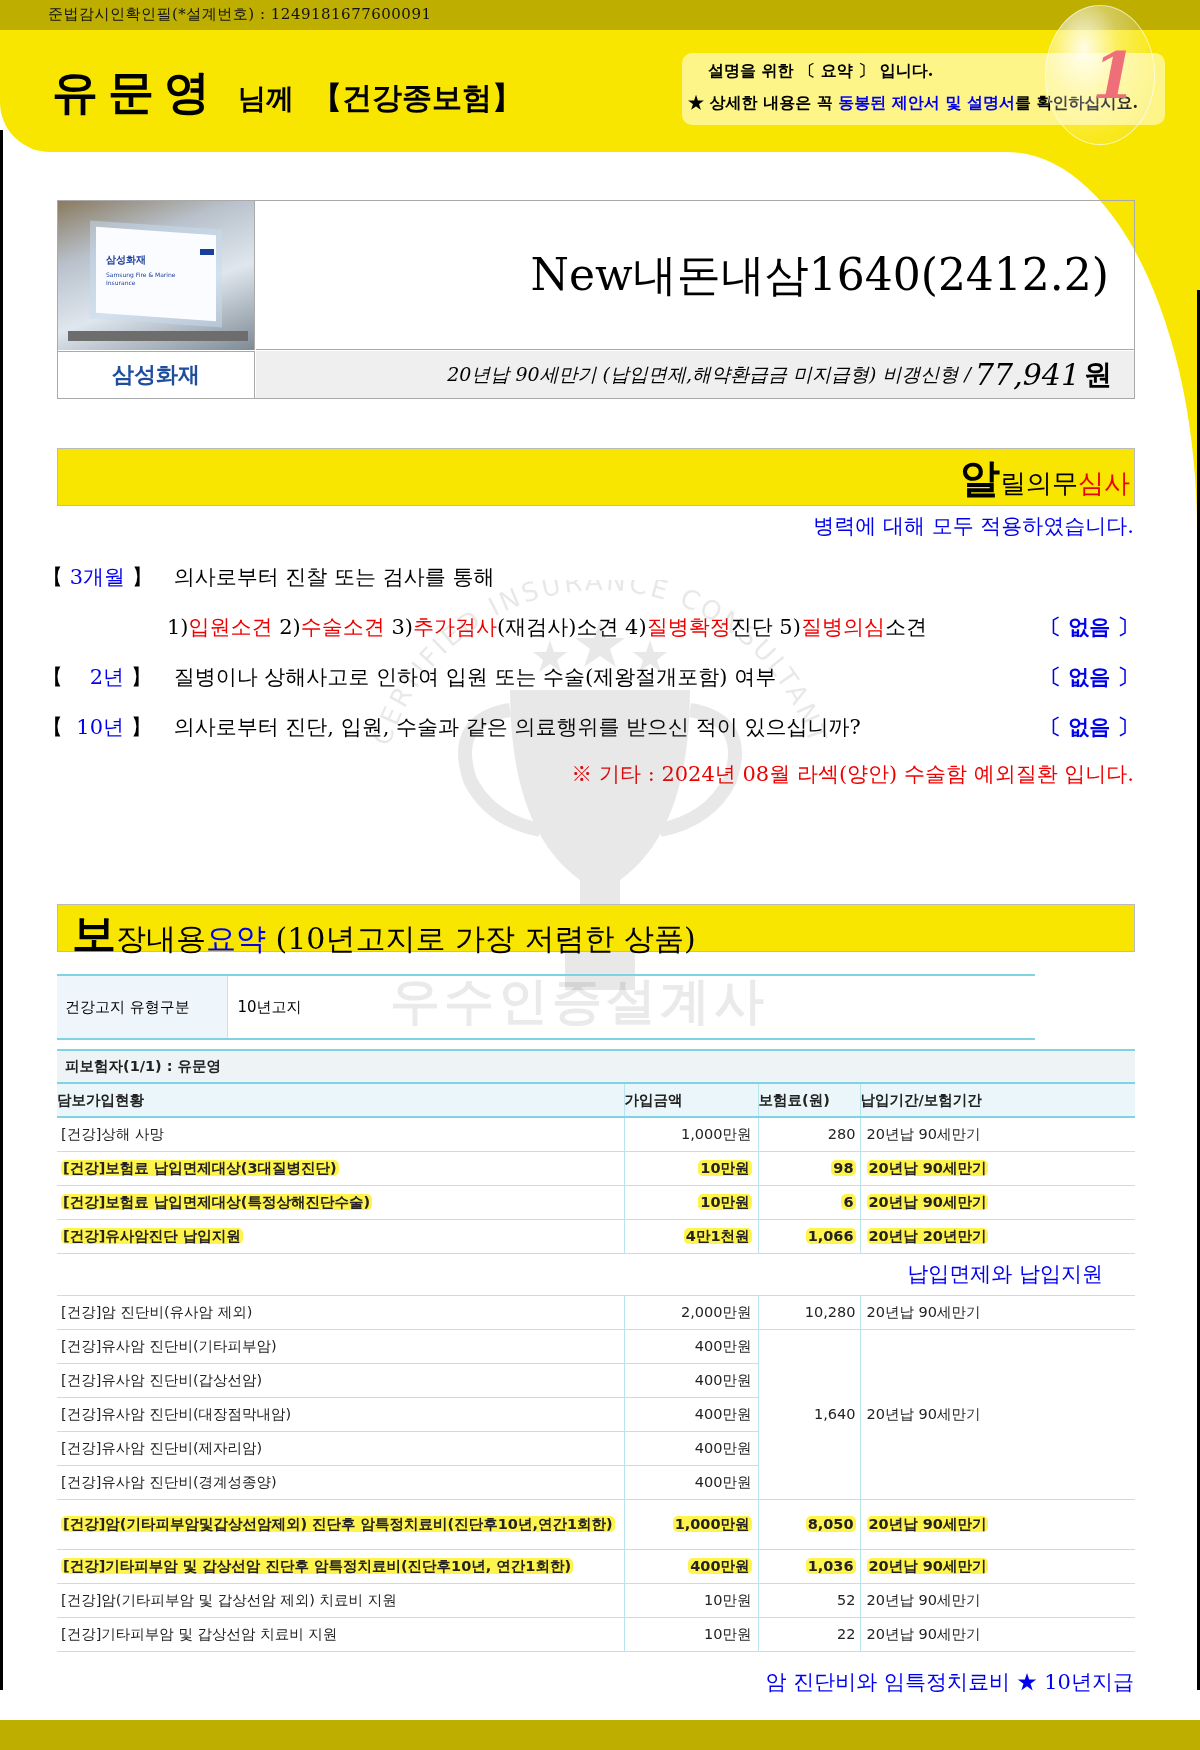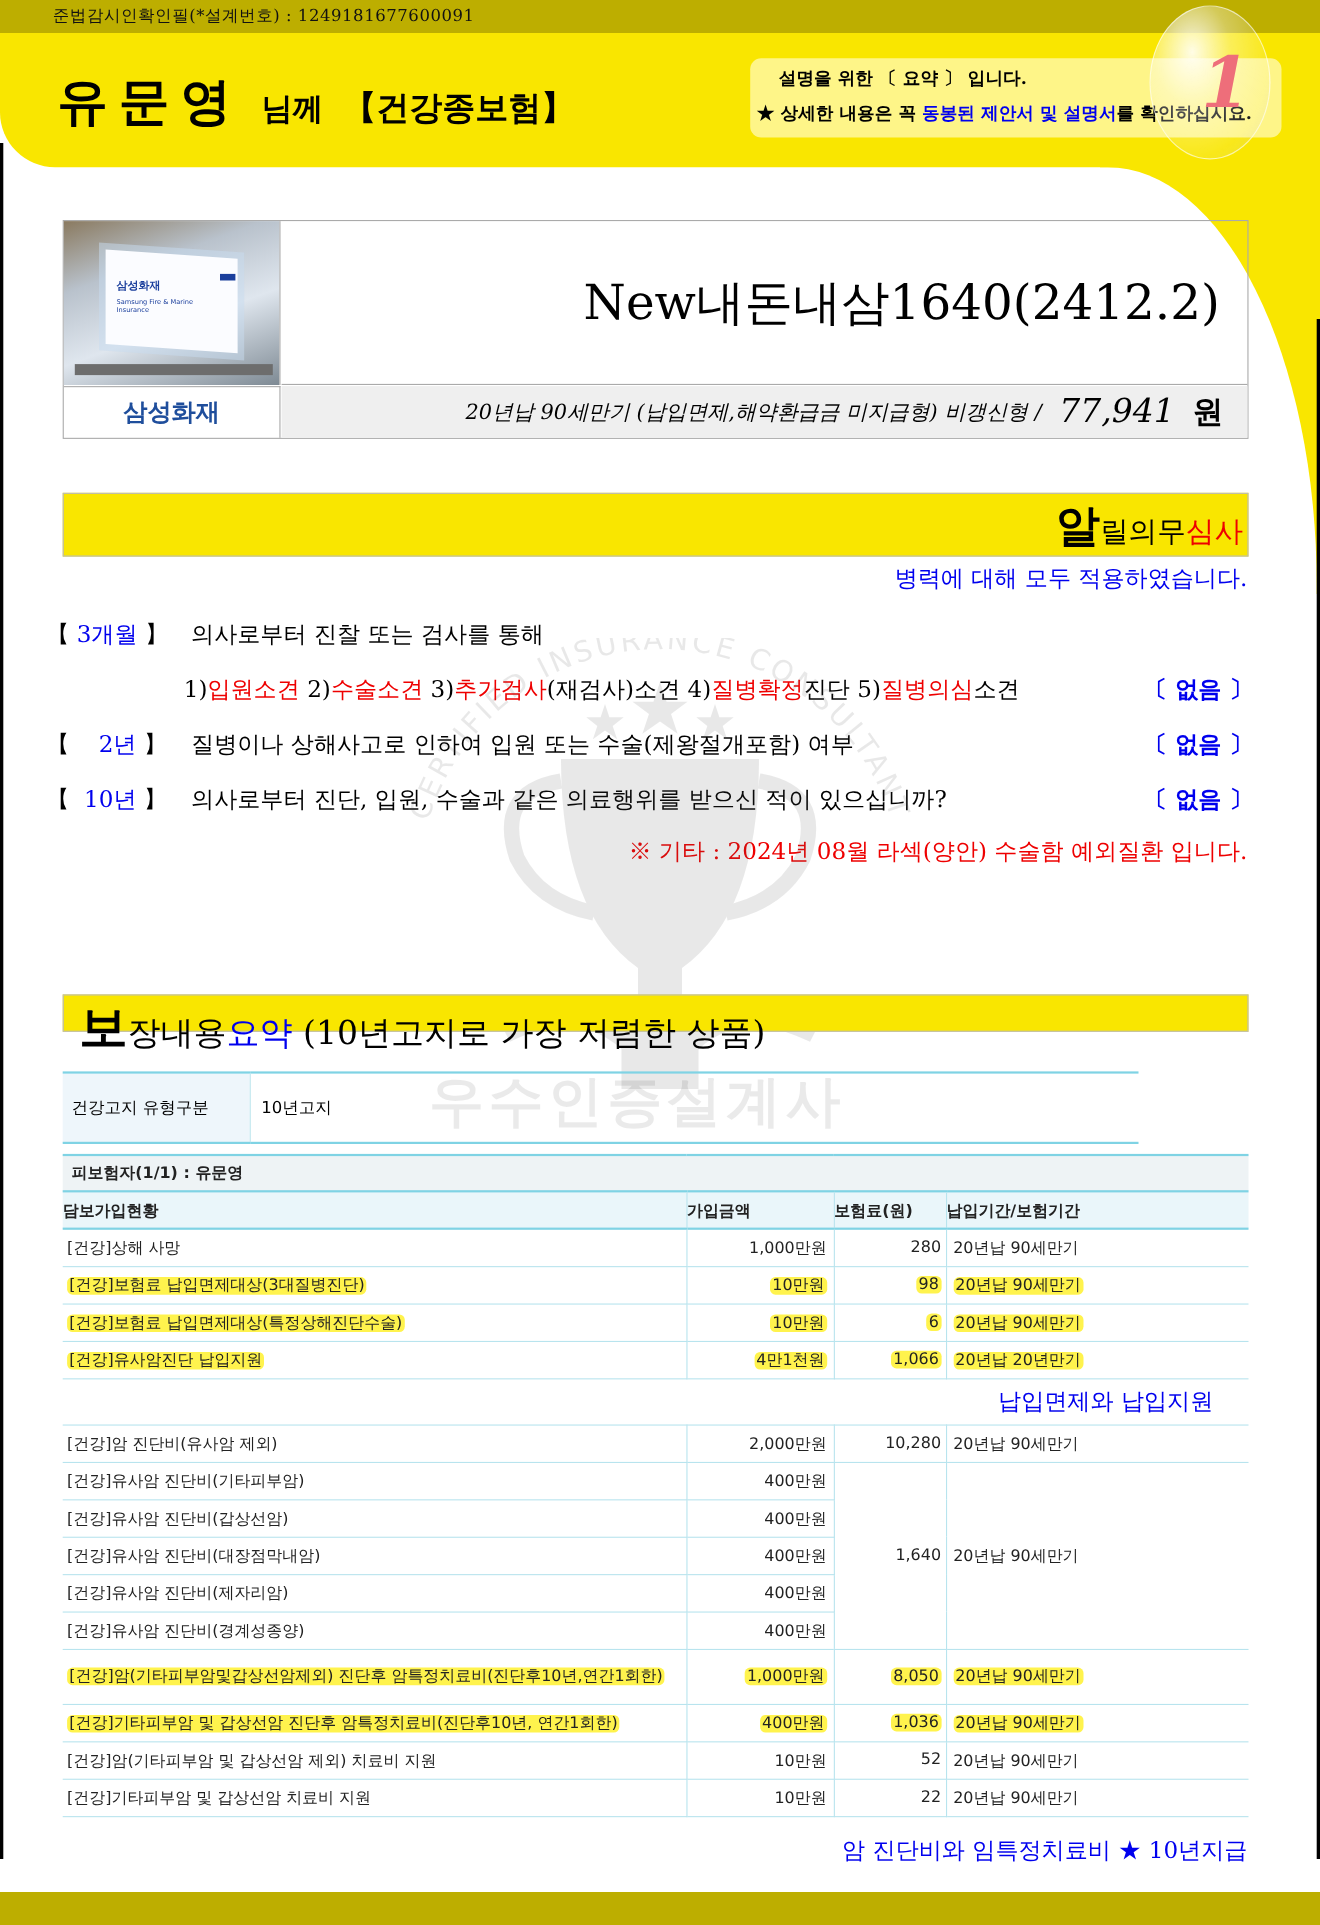--- a/index.html
+++ b/index.html
@@ -34,38 +34,38 @@
   .product-box { position: absolute; left: 57px; top: 200px; width: 1078px; height: 199px; border: 1px solid #aaa; }
   .product-image { position: absolute; left: 0; top: 0; width: 197px; height: 149px; background: linear-gradient(160deg, #8a7a60 0%, #b9c2cc 30%, #dfe6ee 60%, #7e8a94 100%); border-right: 1px solid #aaa; overflow: hidden; }
   .product-image .panel { position: absolute; left: 38px; top: 30px; width: 120px; height: 86px; background: #fbfcff; transform: skewY(4deg); box-shadow: 0 0 0 6px rgba(200,220,240,0.5); }
   .product-image .panel-title { position: absolute; left: 48px; top: 52px; font-size: 10px; font-weight: bold; color: #1a3e9c; }
   .product-image .panel-sub { position: absolute; left: 48px; top: 70px; font-size: 6px; color: #1a3e9c; line-height: 8px; width: 70px; }
   .product-image .panel-logo { position: absolute; left: 142px; top: 48px; width: 14px; height: 6px; background: #1a3e9c; }
   .product-image .base { position: absolute; left: 10px; top: 130px; width: 180px; height: 10px; background: #6d6d6d; }
   .product-title-cell { position: absolute; left: 198px; top: 0; width: 878px; height: 149px; border-bottom: 1px solid #aaa; }
   .product-title { position: absolute; right: 25px; top: 45px; font-family: "DejaVu Serif", serif; font-size: 44px; color: #000; }
   .insurer-cell { position: absolute; left: 0; top: 150px; width: 197px; height: 47px; border-right: 1px solid #aaa; border-top: 1px solid #aaa; display: flex; align-items: center; justify-content: center; font-size: 22px; font-weight: bold; color: #1f4e9c; }
-  .terms-cell { position: absolute; left: 198px; top: 150px; width: 878px; height: 47px; background: #efefef; display: flex; align-items: center; justify-content: flex-end; padding-right: 22px; font-family: "DejaVu Serif", serif; font-style: italic; font-size: 19px; gap: 16px; }
+  .terms-cell { position: absolute; left: 198px; top: 150px; width: 878px; height: 47px; background: #efefef; display: flex; align-items: center; justify-content: flex-end; padding-right: 22px; font-family: "DejaVu Serif", serif; font-style: italic; font-size: 19px; gap: 4px; }
   .terms-price { font-size: 30px; }
   .terms-won { font-size: 28px; font-style: normal; font-weight: bold; }
 
   .section-bar { position: absolute; left: 57px; width: 1078px; background: #f9e600; border: 1px solid #bbb; }
   .disclosure-bar { top: 448px; height: 58px; }
   .disclosure-title { position: absolute; right: 4px; top: 2px; font-size: 26px; }
   .disclosure-title .big { font-size: 40px; font-weight: bold; }
   .disclosure-note { position: absolute; right: 66px; top: 512px; font-family: "DejaVu Serif", serif; font-size: 21px; color: #0000ee; }
 
   .q-row { position: absolute; left: 42px; font-family: "DejaVu Serif", serif; font-size: 21px; white-space: nowrap; }
   .q-period { display: inline-block; width: 125px; }
   .q-period .blue { font-size: 21px; }
   .q-answer { position: absolute; left: 1040px; font-family: "DejaVu Serif", serif; font-size: 21px; white-space: nowrap; }
   .q-answer .blue { font-weight: bold; }
   .etc-note { position: absolute; right: 66px; top: 760px; font-family: "DejaVu Serif", serif; font-size: 21px; color: #ee0000; }
 
-  .coverage-bar { top: 904px; height: 34px; }
+  .coverage-bar { top: 904px; height: 48px; }
   .coverage-title { position: absolute; left: 14px; top: 0px; font-family: "DejaVu Serif", serif; font-size: 30px; white-space: nowrap; }
   .coverage-title .big { font-size: 44px; font-weight: bold; }
 
   .watermark { position: absolute; left: 340px; top: 580px; width: 520px; height: 470px; opacity: 0.13; pointer-events: none; }
   .wm-arc-text { font-family: "DejaVu Sans", sans-serif; font-size: 26px; letter-spacing: 3px; fill: #555; }
   .wm-label { position: absolute; left: 390px; top: 968px; font-size: 50px; font-weight: bold; color: #000; opacity: 0.08; letter-spacing: 4px; pointer-events: none; }
 
   .hg-table { position: absolute; left: 57px; top: 974px; width: 978px; border-collapse: collapse; font-size: 15px; }
   .hg-table td { height: 64px; border-top: 2px solid #7fd3e4; border-bottom: 2px solid #7fd3e4; }
   .hg-label { width: 170px; background: #eef6fb; padding-left: 8px; border-right: 1px solid #bfe6ee; }
@@ -73,21 +73,21 @@
 
   .cov-table { position: absolute; left: 57px; top: 1049px; width: 1078px; border-collapse: collapse; font-size: 14.5px; color: #222; }
   .cov-table td, .cov-table th { border-bottom: 1px solid #b8e4ee; padding: 0 4px; height: 34px; font-weight: normal; }
   .cov-table .insured-row td { background: #eef3f5; border-top: 2px solid #7fd3e4; font-weight: bold; height: 33px; padding-left: 8px; }
   .cov-table .head-row th { background: #eaf6fa; border-top: 2px solid #7fd3e4; border-bottom: 2px solid #7fd3e4; font-weight: bold; text-align: left; height: 34px; padding-left: 0; }
   .cov-table .col-name { width: 567px; text-align: left; border-right: 1px solid #b8e4ee; }
   .cov-table .col-amt { width: 134px; text-align: right; border-right: 1px solid #b8e4ee; padding-right: 6px; }
   .cov-table .col-prem { width: 102px; text-align: right; border-right: 1px solid #b8e4ee; padding-right: 4px; }
   .cov-table .col-period { text-align: left; padding-left: 6px; margin-left: 44px; }
   .cov-table td.col-name { padding-left: 4px; }
-  .hl { background: #fff34d; border-radius: 5px; padding: 0 2px; }
+  .hl { background: #fff34d; border-radius: 5px; padding: 0 2px; font-weight: bold; }
   .cov-table .subhead-row td { height: 42px; border-bottom: 1px solid #b8e4ee; }
   .subhead-text { display: block; text-align: right; padding-right: 28px; font-family: "DejaVu Serif", serif; font-size: 21px; color: #0000ee; }
   .cov-table .tall td { height: 50px; line-height: 18px; }
 
   .footer-note { position: absolute; right: 66px; top: 1668px; font-family: "DejaVu Serif", serif; font-size: 21px; color: #0000ee; }
   .bottom-bar { position: absolute; left: 0; top: 1720px; width: 1200px; height: 30px; background: #bdae00; }
 </style>
 </head>
 <body>
 

